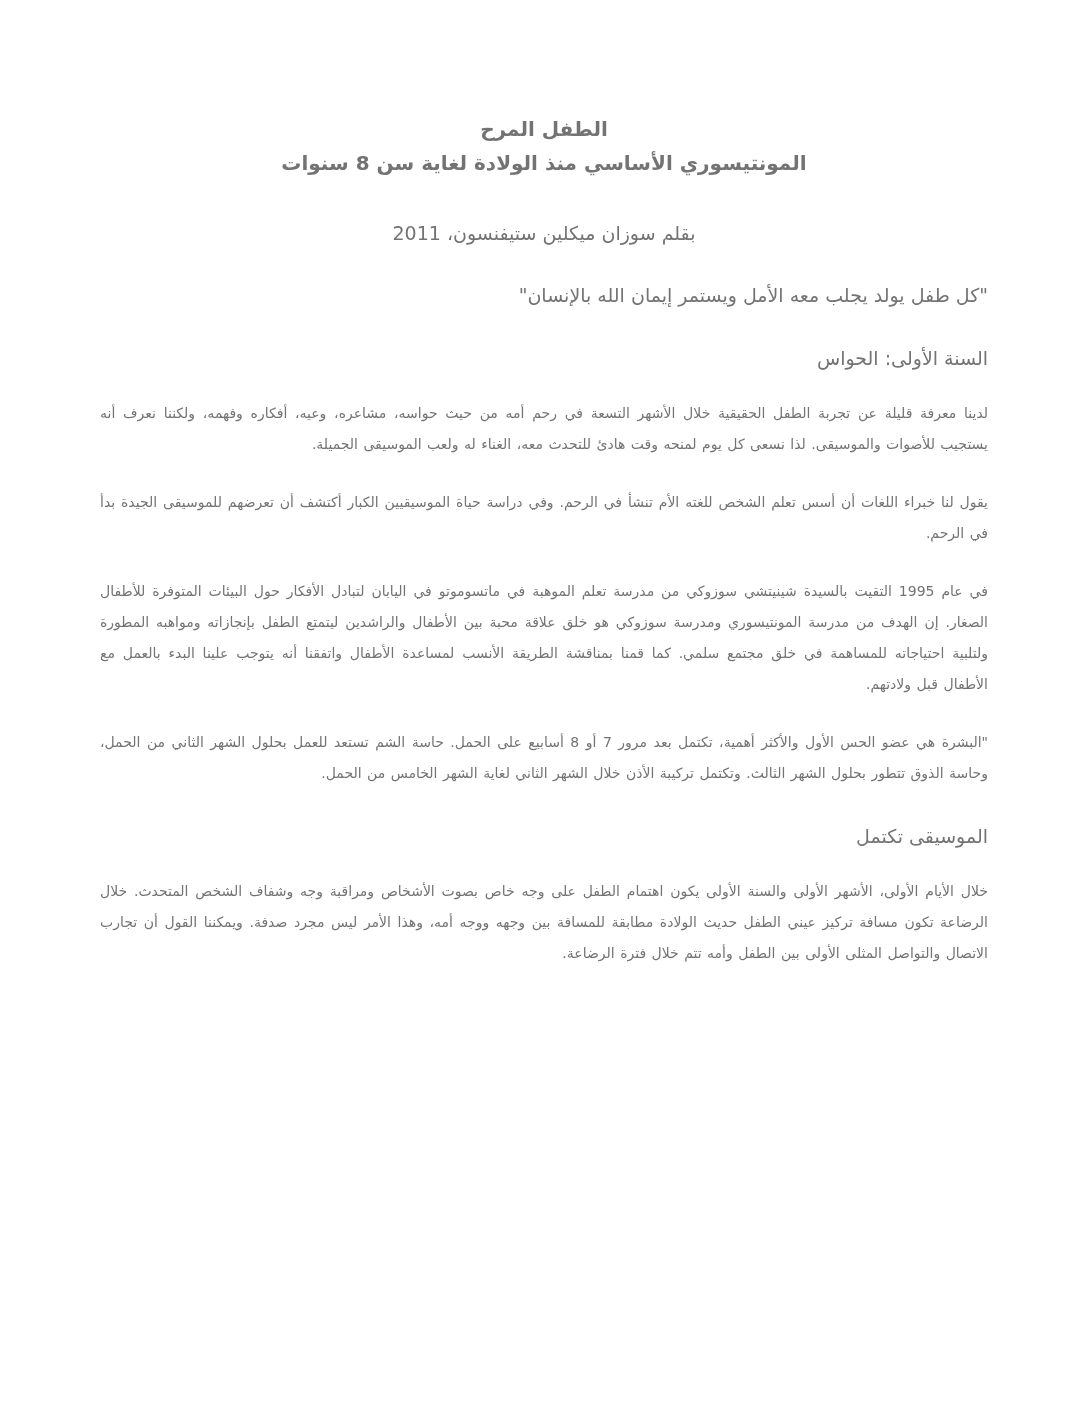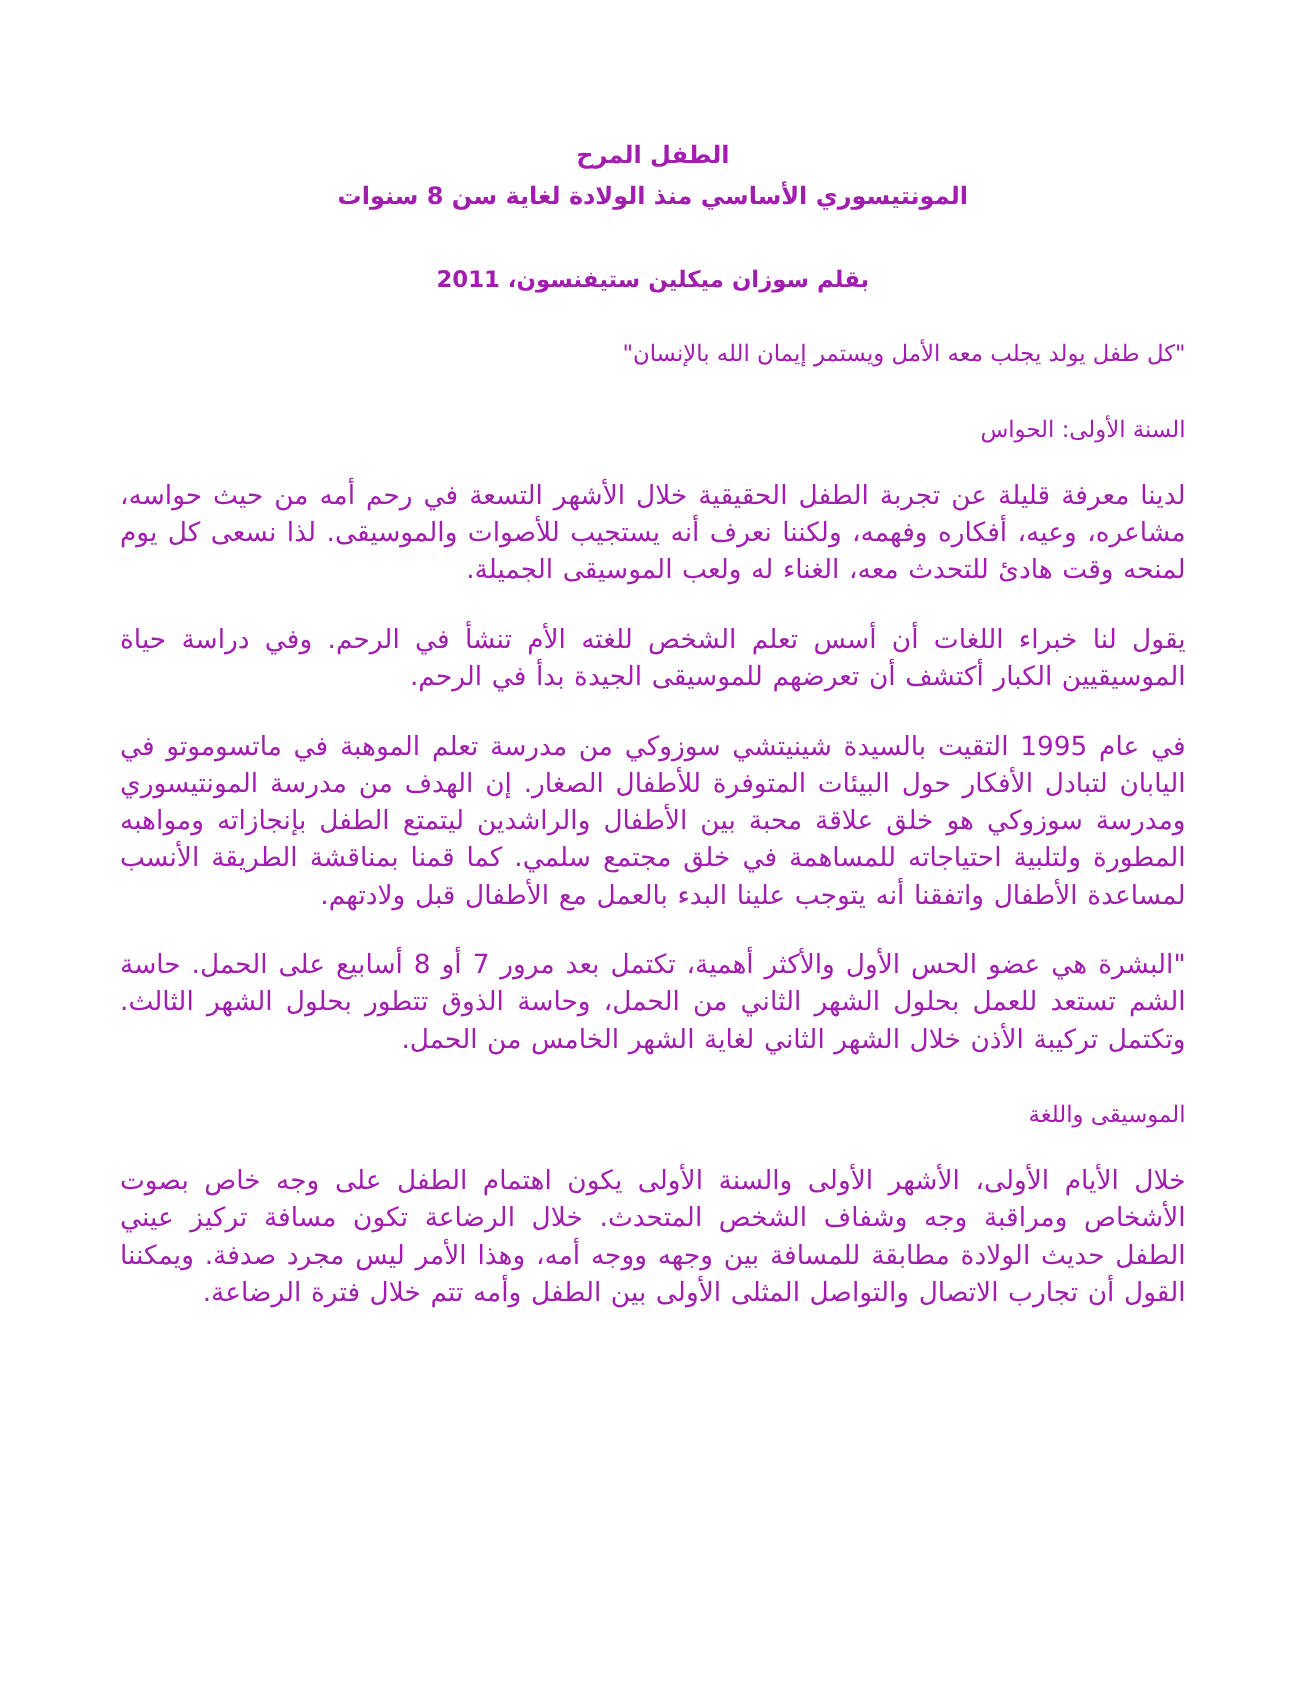--- a/index.html
+++ b/index.html
@@ -8,37 +8,37 @@
     background: #ffffff;
   }
   .page {
     position: relative;
     width: 1088px;
     height: 1292px;
     margin: 0 auto;
     box-sizing: border-box;
     padding: 112px 100px 0 100px;
     background: #ffffff;
-    color: #a21caf;
+    color: #737373;
     direction: rtl;
     font-family: "DejaVu Sans", sans-serif;
     overflow: hidden;
   }
   .doc-title, .doc-subtitle {
     margin: 0;
     text-align: center;
     font-size: 20px;
     font-weight: bold;
     line-height: 34px;
   }
   .byline {
     margin: 38px 0 0 0;
     text-align: center;
     font-size: 19px;
-    font-weight: bold;
+    font-weight: normal;
     line-height: 31px;
   }
   .epigraph {
     margin-top: 30px;
   }
   .quote-line {
     margin: 0;
     text-align: right;
     padding-left: 18px;
     font-size: 19px;
@@ -53,21 +53,21 @@
   }
   .section-heading {
     margin: 32px 0 0 0;
     text-align: right;
     font-size: 19px;
     font-weight: normal;
     line-height: 31px;
   }
   .body-para {
     margin: 27px 0 0 0;
-    font-size: 22px;
+    font-size: 14px;
     line-height: 31px;
     text-align: justify;
     text-align-last: right;
     word-spacing: 1px;
   }
   .body-para.first-after-heading {
     margin-top: 24px;
   }
 </style>
 </head>
@@ -90,17 +90,17 @@
   <p class="body-para first-after-heading">لدينا معرفة قليلة عن تجربة الطفل الحقيقية خلال الأشهر التسعة في رحم أمه من حيث حواسه، مشاعره، وعيه، أفكاره وفهمه، ولكننا نعرف أنه يستجيب للأصوات والموسيقى. لذا نسعى كل يوم لمنحه وقت هادئ للتحدث معه، الغناء له ولعب الموسيقى الجميلة.</p>
 
   <p class="body-para">يقول لنا خبراء اللغات أن أسس تعلم الشخص للغته الأم تنشأ في الرحم. وفي دراسة حياة الموسيقيين الكبار أكتشف أن تعرضهم للموسيقى الجيدة بدأ في الرحم.</p>
 
 
   <p class="body-para">في عام 1995 التقيت بالسيدة شينيتشي سوزوكي من مدرسة تعلم الموهبة في ماتسوموتو في اليابان لتبادل الأفكار حول البيئات المتوفرة للأطفال الصغار. إن الهدف من مدرسة المونتيسوري ومدرسة سوزوكي هو خلق علاقة محبة بين الأطفال والراشدين ليتمتع الطفل بإنجازاته ومواهبه المطورة ولتلبية احتياجاته للمساهمة في خلق مجتمع سلمي. كما قمنا بمناقشة الطريقة الأنسب لمساعدة الأطفال واتفقنا أنه يتوجب علينا البدء بالعمل مع الأطفال قبل ولادتهم.</p>
 
   <p class="body-para">"البشرة هي عضو الحس الأول والأكثر أهمية، تكتمل بعد مرور 7 أو 8 أسابيع على الحمل. حاسة الشم تستعد للعمل بحلول الشهر الثاني من الحمل، وحاسة الذوق تتطور بحلول الشهر الثالث. وتكتمل تركيبة الأذن خلال الشهر الثاني لغاية الشهر الخامس من الحمل.</p>
 
 
-  <h2 class="section-heading">الموسيقى واللغة</h2>
+  <h2 class="section-heading">الموسيقى تكتمل</h2>
 
   <p class="body-para first-after-heading">خلال الأيام الأولى، الأشهر الأولى والسنة الأولى يكون اهتمام الطفل على وجه خاص بصوت الأشخاص ومراقبة وجه وشفاف الشخص المتحدث. خلال الرضاعة تكون مسافة تركيز عيني الطفل حديث الولادة مطابقة للمسافة بين وجهه ووجه أمه، وهذا الأمر ليس مجرد صدفة. ويمكننا القول أن تجارب الاتصال والتواصل المثلى الأولى بين الطفل وأمه تتم خلال فترة الرضاعة.</p>
 
 </div>
 
 </body></html>

